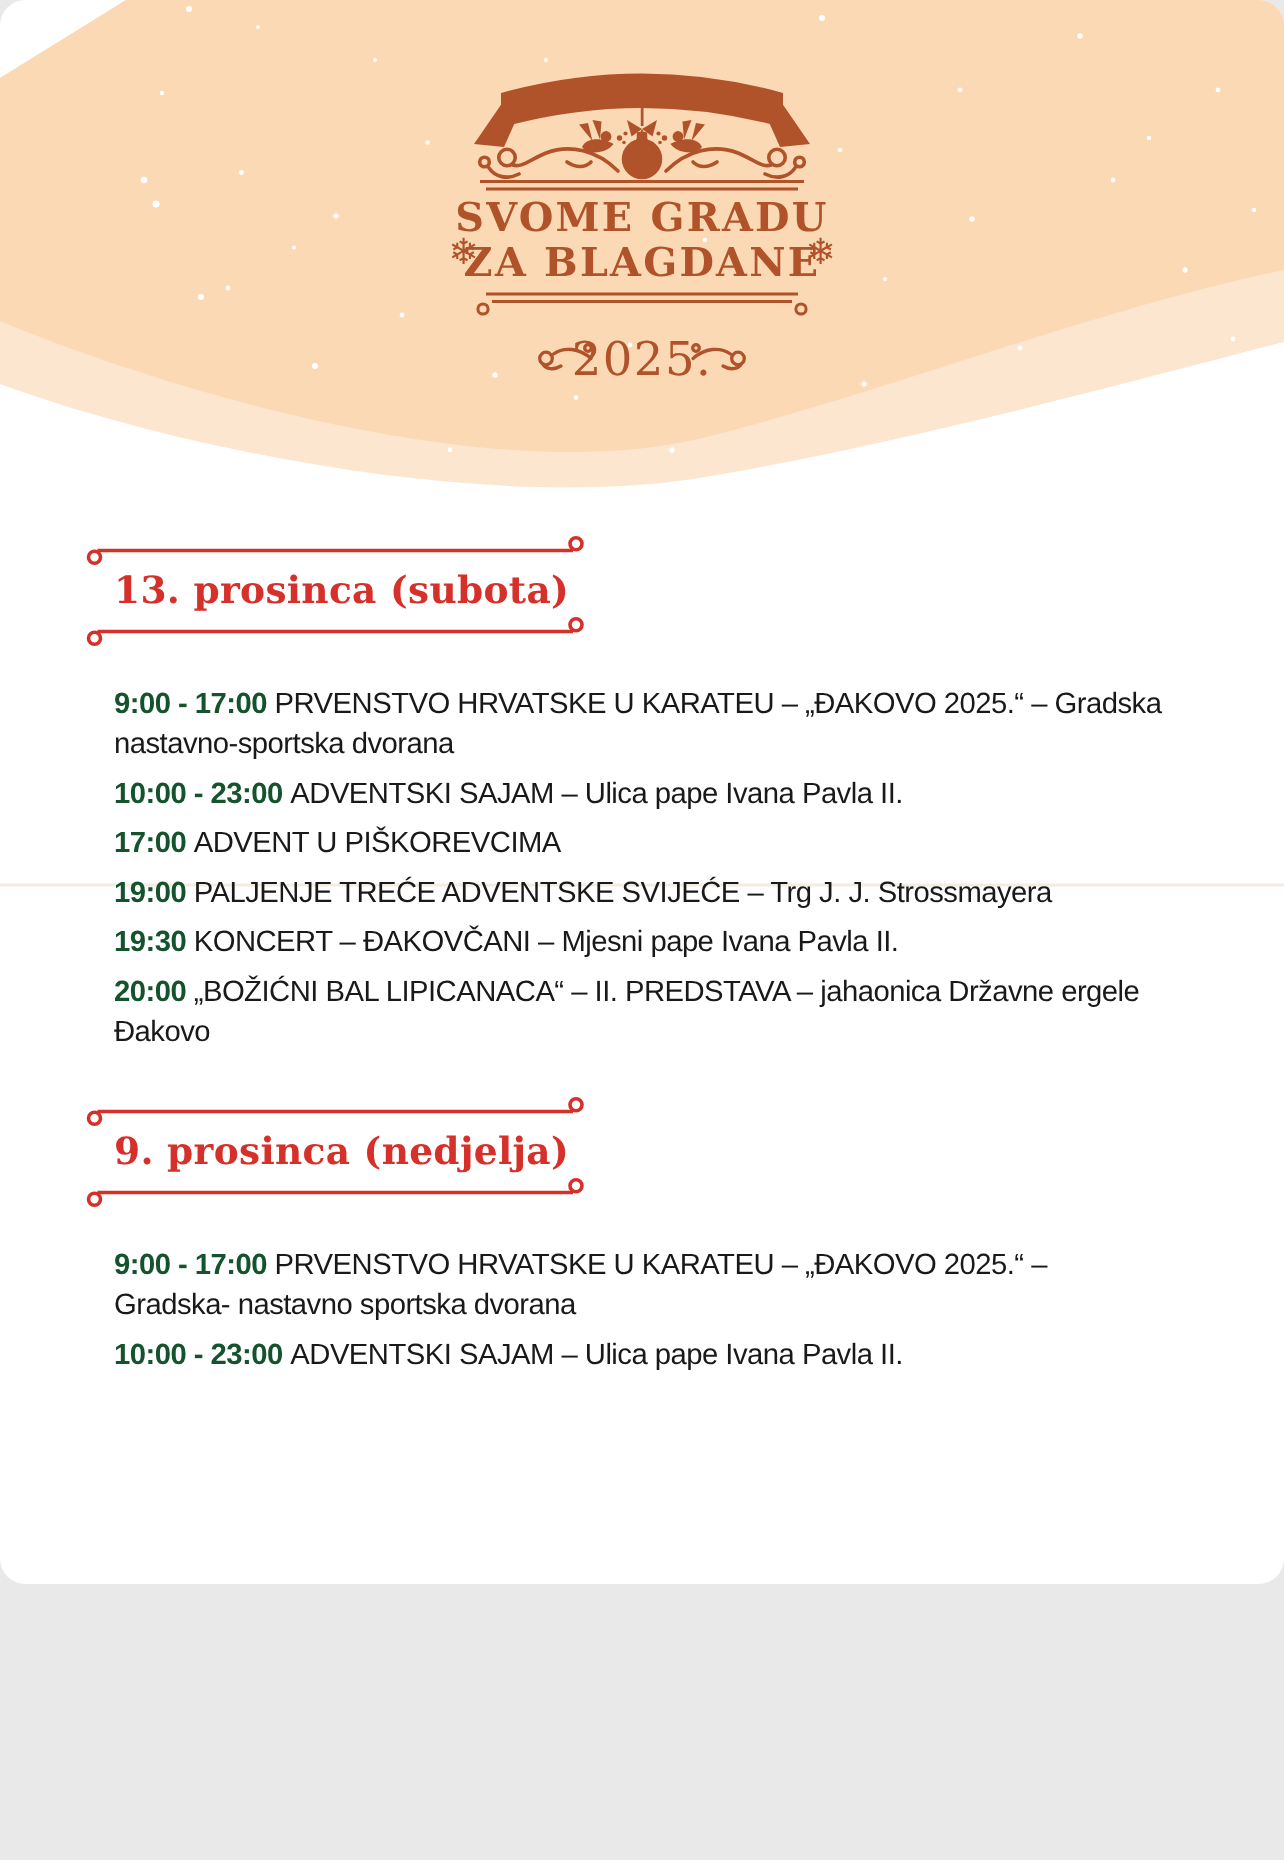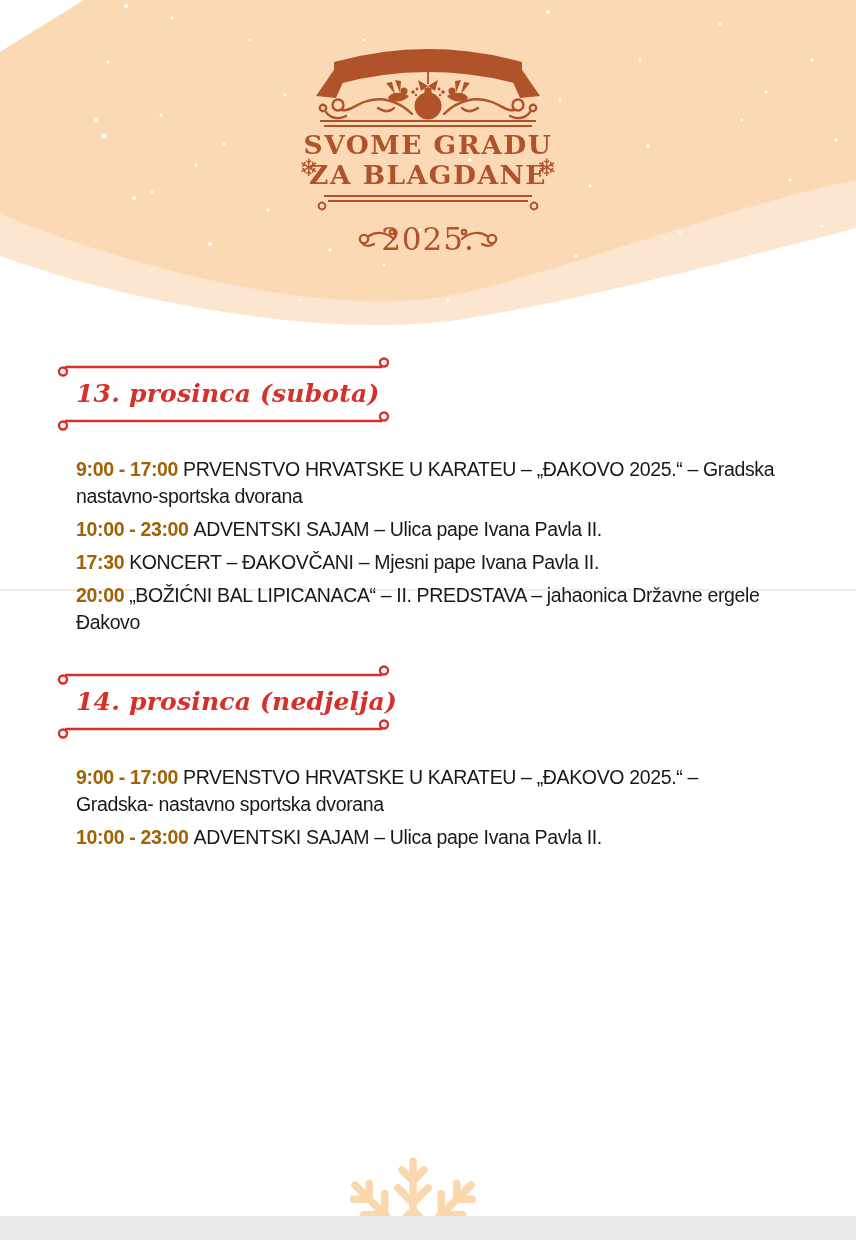--- a/index.html
+++ b/index.html
@@ -1,40 +1,41 @@
 <!DOCTYPE html>
 <html><head>
 <meta charset="utf-8">
 <style>
   html,body{margin:0;padding:0;background:#e9e9e9;}
   .page{
-    position:relative;width:856px;height:1216px;margin:0 auto;
+    position:relative;width:856px;height:1056px;margin:0 auto;
     background:#ffffff;overflow:hidden;
     font-family:"Liberation Sans",sans-serif;
+    border-radius:17px;
   }
   .header-bg{position:absolute;left:0;top:0;width:856px;height:332px;display:block;}
   .logo{position:absolute;left:294px;top:36px;width:268px;height:236px;}
   .logo svg{display:block;width:100%;height:100%;}
   .logo-text{font-family:"DejaVu Serif",serif;font-weight:bold;letter-spacing:1.5px;}
   .seam{position:absolute;left:0;top:589px;width:856px;height:2px;background:#f4ece3;}
   .content{position:absolute;left:55px;top:356px;width:726px;}
   .section{margin-bottom:28px;}
   .sec-rule{display:block;width:337px;height:22px;}
   .sec-title{
     margin:1px 0 1px 21px;
     font-family:"DejaVu Serif",serif;font-weight:bold;
-    font-size:25px;line-height:30px;color:#d6302a;letter-spacing:0.2px;font-style:italic;
+    font-size:25px;line-height:30px;color:#d6302a;letter-spacing:0.2px;
   }
   .events{margin:24px 0 0 21px;width:702px;}
   .event{
     margin:0 0 6px 0;
     font-size:19.5px;line-height:27px;color:#191919;
     letter-spacing:-0.35px;
   }
-  .event b{font-weight:bold;color:#a16207;margin-right:5px;margin-top:22px;}
+  .event b{font-weight:bold;color:#14532d;margin-right:5px;margin-top:22px;}
   .bottom-flake{position:absolute;left:318px;top:1155px;width:190px;height:85px;overflow:visible;}
 </style>
 </head>
 <body>
 
 <div class="page">
 
   <svg class="header-bg" viewBox="0 0 856 332" preserveAspectRatio="none" aria-hidden="true">
     <path d="M84,0 H856 V228 C740,258 600,296 470,318 C330,342 120,300 0,256 L0,52 Z" fill="#fde6cf"></path>
     <path d="M84,0 H856 V180 C730,206 590,262 468,292 C330,326 110,260 0,214 L0,52 Z" fill="#fbd9b4"></path>
@@ -191,37 +192,39 @@
         </g>
       </svg>
       <div class="events">
     <p class="event"><b>9:00 - 17:00</b><span>PRVENSTVO HRVATSKE U KARATEU – „ĐAKOVO 2025.“ – Gradska nastavno-sportska dvorana</span></p>
 
     <p class="event"><b>10:00 - 23:00</b><span>ADVENTSKI SAJAM – Ulica pape Ivana Pavla II.</span></p>
 
 
 
 
-
-
-    <p class="event"><b>17:30</b><span>KONCERT – ĐAKOVČANI – Mjesni pape Ivana Pavla II.</span></p>
+    <p class="event"><b>17:00</b><span>ADVENT U PIŠKOREVCIMA</span></p>
+
+    <p class="event"><b>19:00</b><span>PALJENJE TREĆE ADVENTSKE SVIJEĆE – Trg J. J. Strossmayera</span></p>
+
+    <p class="event"><b>19:30</b><span>KONCERT – ĐAKOVČANI – Mjesni pape Ivana Pavla II.</span></p>
 
     <p class="event"><b>20:00</b><span>„BOŽIĆNI BAL LIPICANACA“ – II. PREDSTAVA – jahaonica Državne ergele Đakovo</span></p>
   </div>
     </section>
 
     <section class="section">
       <svg class="sec-rule" viewBox="0 0 337 22">
         <g stroke="#d6302a" stroke-width="2.4" fill="none">
           <line x1="10" y1="11" x2="327" y2="11"></line>
           <circle cx="8" cy="15.5" r="4"></circle>
           <circle cx="329" cy="6.5" r="4"></circle>
         </g>
       </svg>
-      <h2 class="sec-title">14. prosinca (nedjelja)</h2>
+      <h2 class="sec-title">9. prosinca (nedjelja)</h2>
       <svg class="sec-rule" viewBox="0 0 337 22">
         <g stroke="#d6302a" stroke-width="2.4" fill="none">
           <line x1="10" y1="11" x2="327" y2="11"></line>
           <circle cx="8" cy="15.5" r="4"></circle>
           <circle cx="329" cy="6.5" r="4"></circle>
         </g>
       </svg>
       <div class="events">
     <p class="event"><b>9:00 - 17:00</b><span>PRVENSTVO HRVATSKE U KARATEU – „ĐAKOVO 2025.“ – Gradska- nastavno sportska dvorana</span></p>
 

